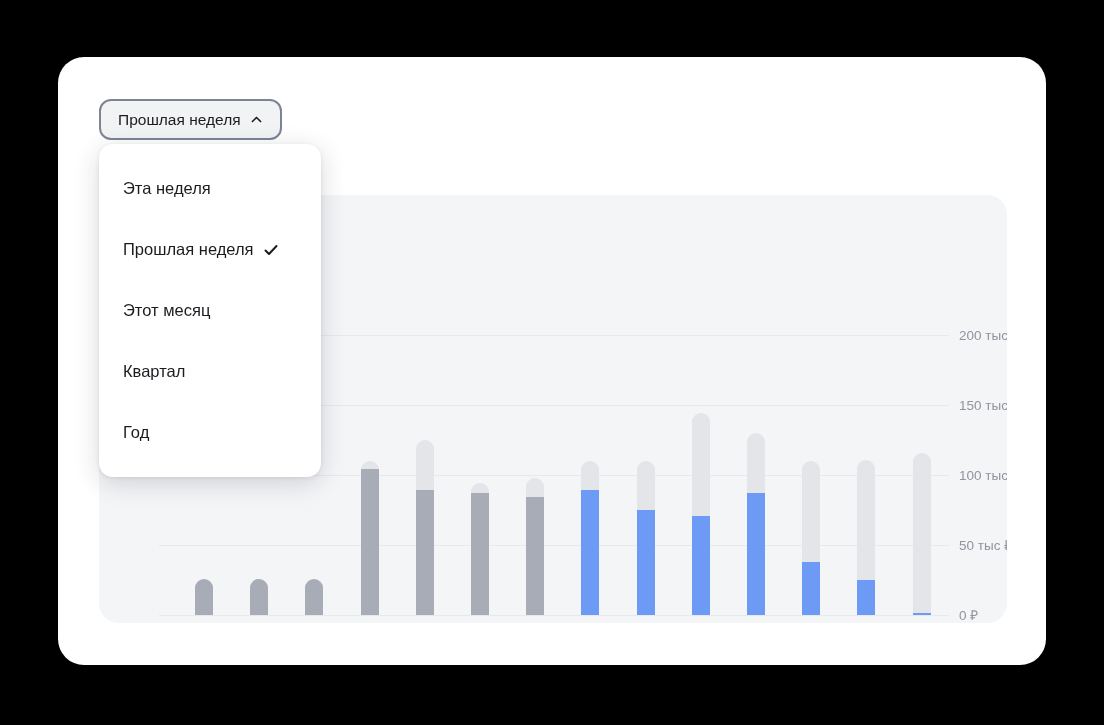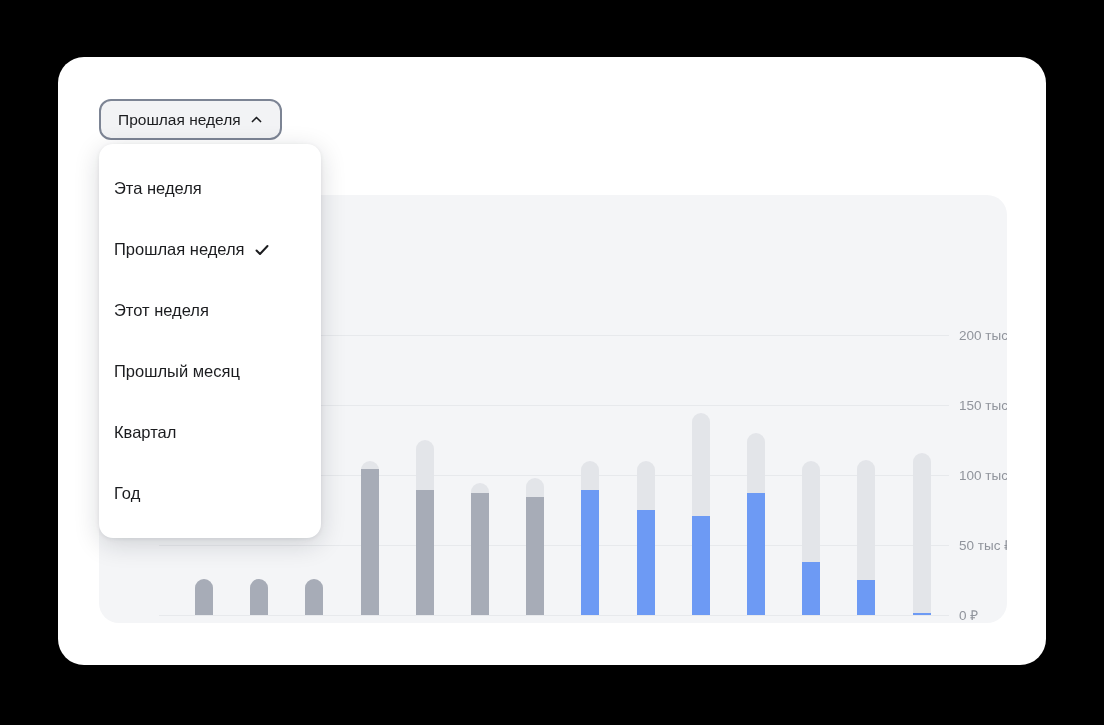--- a/index.html
+++ b/index.html
@@ -83,21 +83,21 @@
     box-shadow: 0 6px 26px rgba(16,22,38,0.16), 0 1px 4px rgba(16,22,38,0.08);
     padding: 14px 0 14px 0;
     z-index: 50;
   }
 
   .menu-item {
     position: relative;
     display: flex;
     align-items: center;
     height: 61px;
-    padding: 0 20px 0 15px;
+    padding: 0 20px 0 24px;
     font-size: 16.5px;
     color: #1b1c1f;
     cursor: pointer;
     white-space: nowrap;
   }
 
   .menu-item .check {
     display: inline-block;
     width: 16px;
     height: 16px;
@@ -293,29 +293,21 @@
         </div>
         <div class="menu-item">
           <span>Прошлая неделя</span>
           <span class="check">
             <svg viewBox="0 0 16 16">
               <path d="M2.5 8.5 L6 12 L13.5 4" fill="none" stroke="#1b1c1f" stroke-width="2" stroke-linecap="round" stroke-linejoin="round"></path>
             </svg>
           </span>
         </div>
         <div class="menu-item">
-          <span>Этот неделя</span>
-          <span class="check hidden">
-            <svg viewBox="0 0 16 16">
-              <path d="M2.5 8.5 L6 12 L13.5 4" fill="none" stroke="#1b1c1f" stroke-width="2" stroke-linecap="round" stroke-linejoin="round"></path>
-            </svg>
-          </span>
-        </div>
-        <div class="menu-item">
-          <span>Прошлый месяц</span>
+          <span>Этот месяц</span>
           <span class="check hidden">
             <svg viewBox="0 0 16 16">
               <path d="M2.5 8.5 L6 12 L13.5 4" fill="none" stroke="#1b1c1f" stroke-width="2" stroke-linecap="round" stroke-linejoin="round"></path>
             </svg>
           </span>
         </div>
         <div class="menu-item">
           <span>Квартал</span>
           <span class="check hidden">
             <svg viewBox="0 0 16 16">

